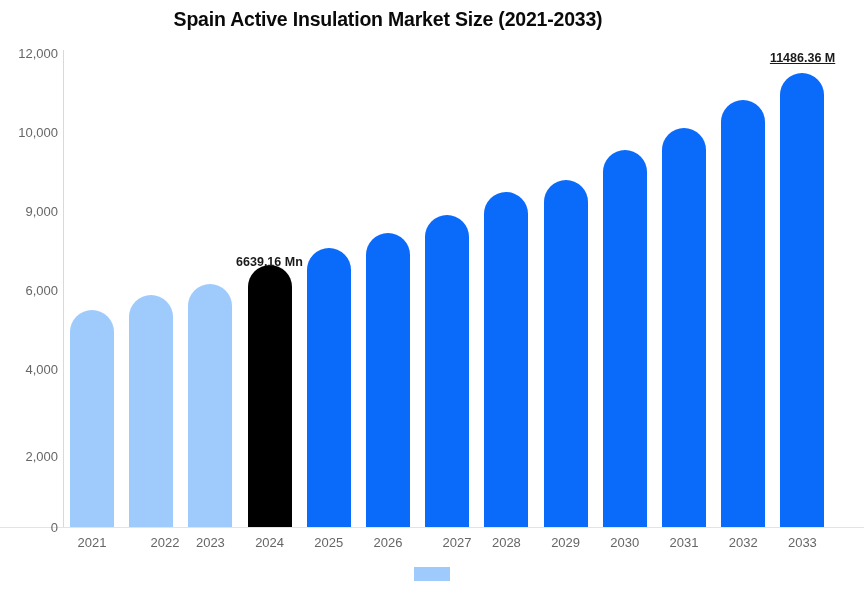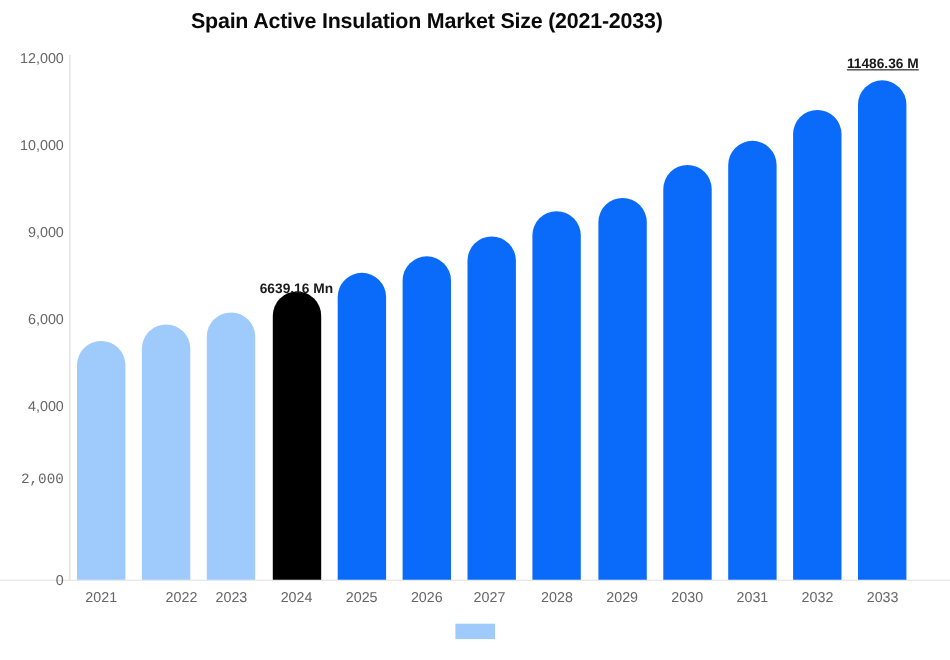--- a/index.html
+++ b/index.html
@@ -148,21 +148,21 @@
 
 <div id="chart-root">
 
   <div id="chart-title">Spain Active Insulation Market Size (2021-2033)</div>
 
   <div id="y-axis-line"></div>
   <div id="x-axis-line"></div>
 
   <div id="y-axis">
       <div class="y-tick" style="top: 527px;">0</div>
-      <div class="y-tick" style="top: 436px; font-family: Liberation Mono, monospace;">2,000</div>
+      <div class="y-tick" style="top: 456px;">2,000</div>
       <div class="y-tick" style="top: 369px;">4,000</div>
       <div class="y-tick" style="top: 290px;">6,000</div>
       <div class="y-tick" style="top: 211px;">9,000</div>
       <div class="y-tick" style="top: 132px;">10,000</div>
       <div class="y-tick" style="top: 53px;">12,000</div>
     </div>
   <div class="bars-layer" id="bars-layer">
       <div class="bar-wrap" style="left: 70px;">
         <div class="bar" style="height: 217.013px; background: rgb(159, 203, 252);"></div>
       </div>
@@ -203,21 +203,21 @@
         <div class="bar" style="height: 453.711px; background: rgb(10, 106, 250);"></div>
       </div>
     </div>
   <div id="x-axis">
       <div class="x-tick" style="left: 63px;">2021</div>
       <div class="x-tick" style="left: 136px;">2022</div>
       <div class="x-tick" style="left: 181.4px;">2023</div>
       <div class="x-tick" style="left: 240.6px;">2024</div>
       <div class="x-tick" style="left: 299.8px;">2025</div>
       <div class="x-tick" style="left: 359px;">2026</div>
-      <div class="x-tick" style="left: 416px;">2027</div>
+      <div class="x-tick" style="left: 428px;">2027</div>
       <div class="x-tick" style="left: 477.4px;">2028</div>
       <div class="x-tick" style="left: 536.6px;">2029</div>
       <div class="x-tick" style="left: 595.8px;">2030</div>
       <div class="x-tick" style="left: 655px;">2031</div>
       <div class="x-tick" style="left: 714.2px;">2032</div>
       <div class="x-tick" style="left: 773.4px;">2033</div>
     </div>
 
   <div id="legend">
     <span id="legend-swatch"></span>

